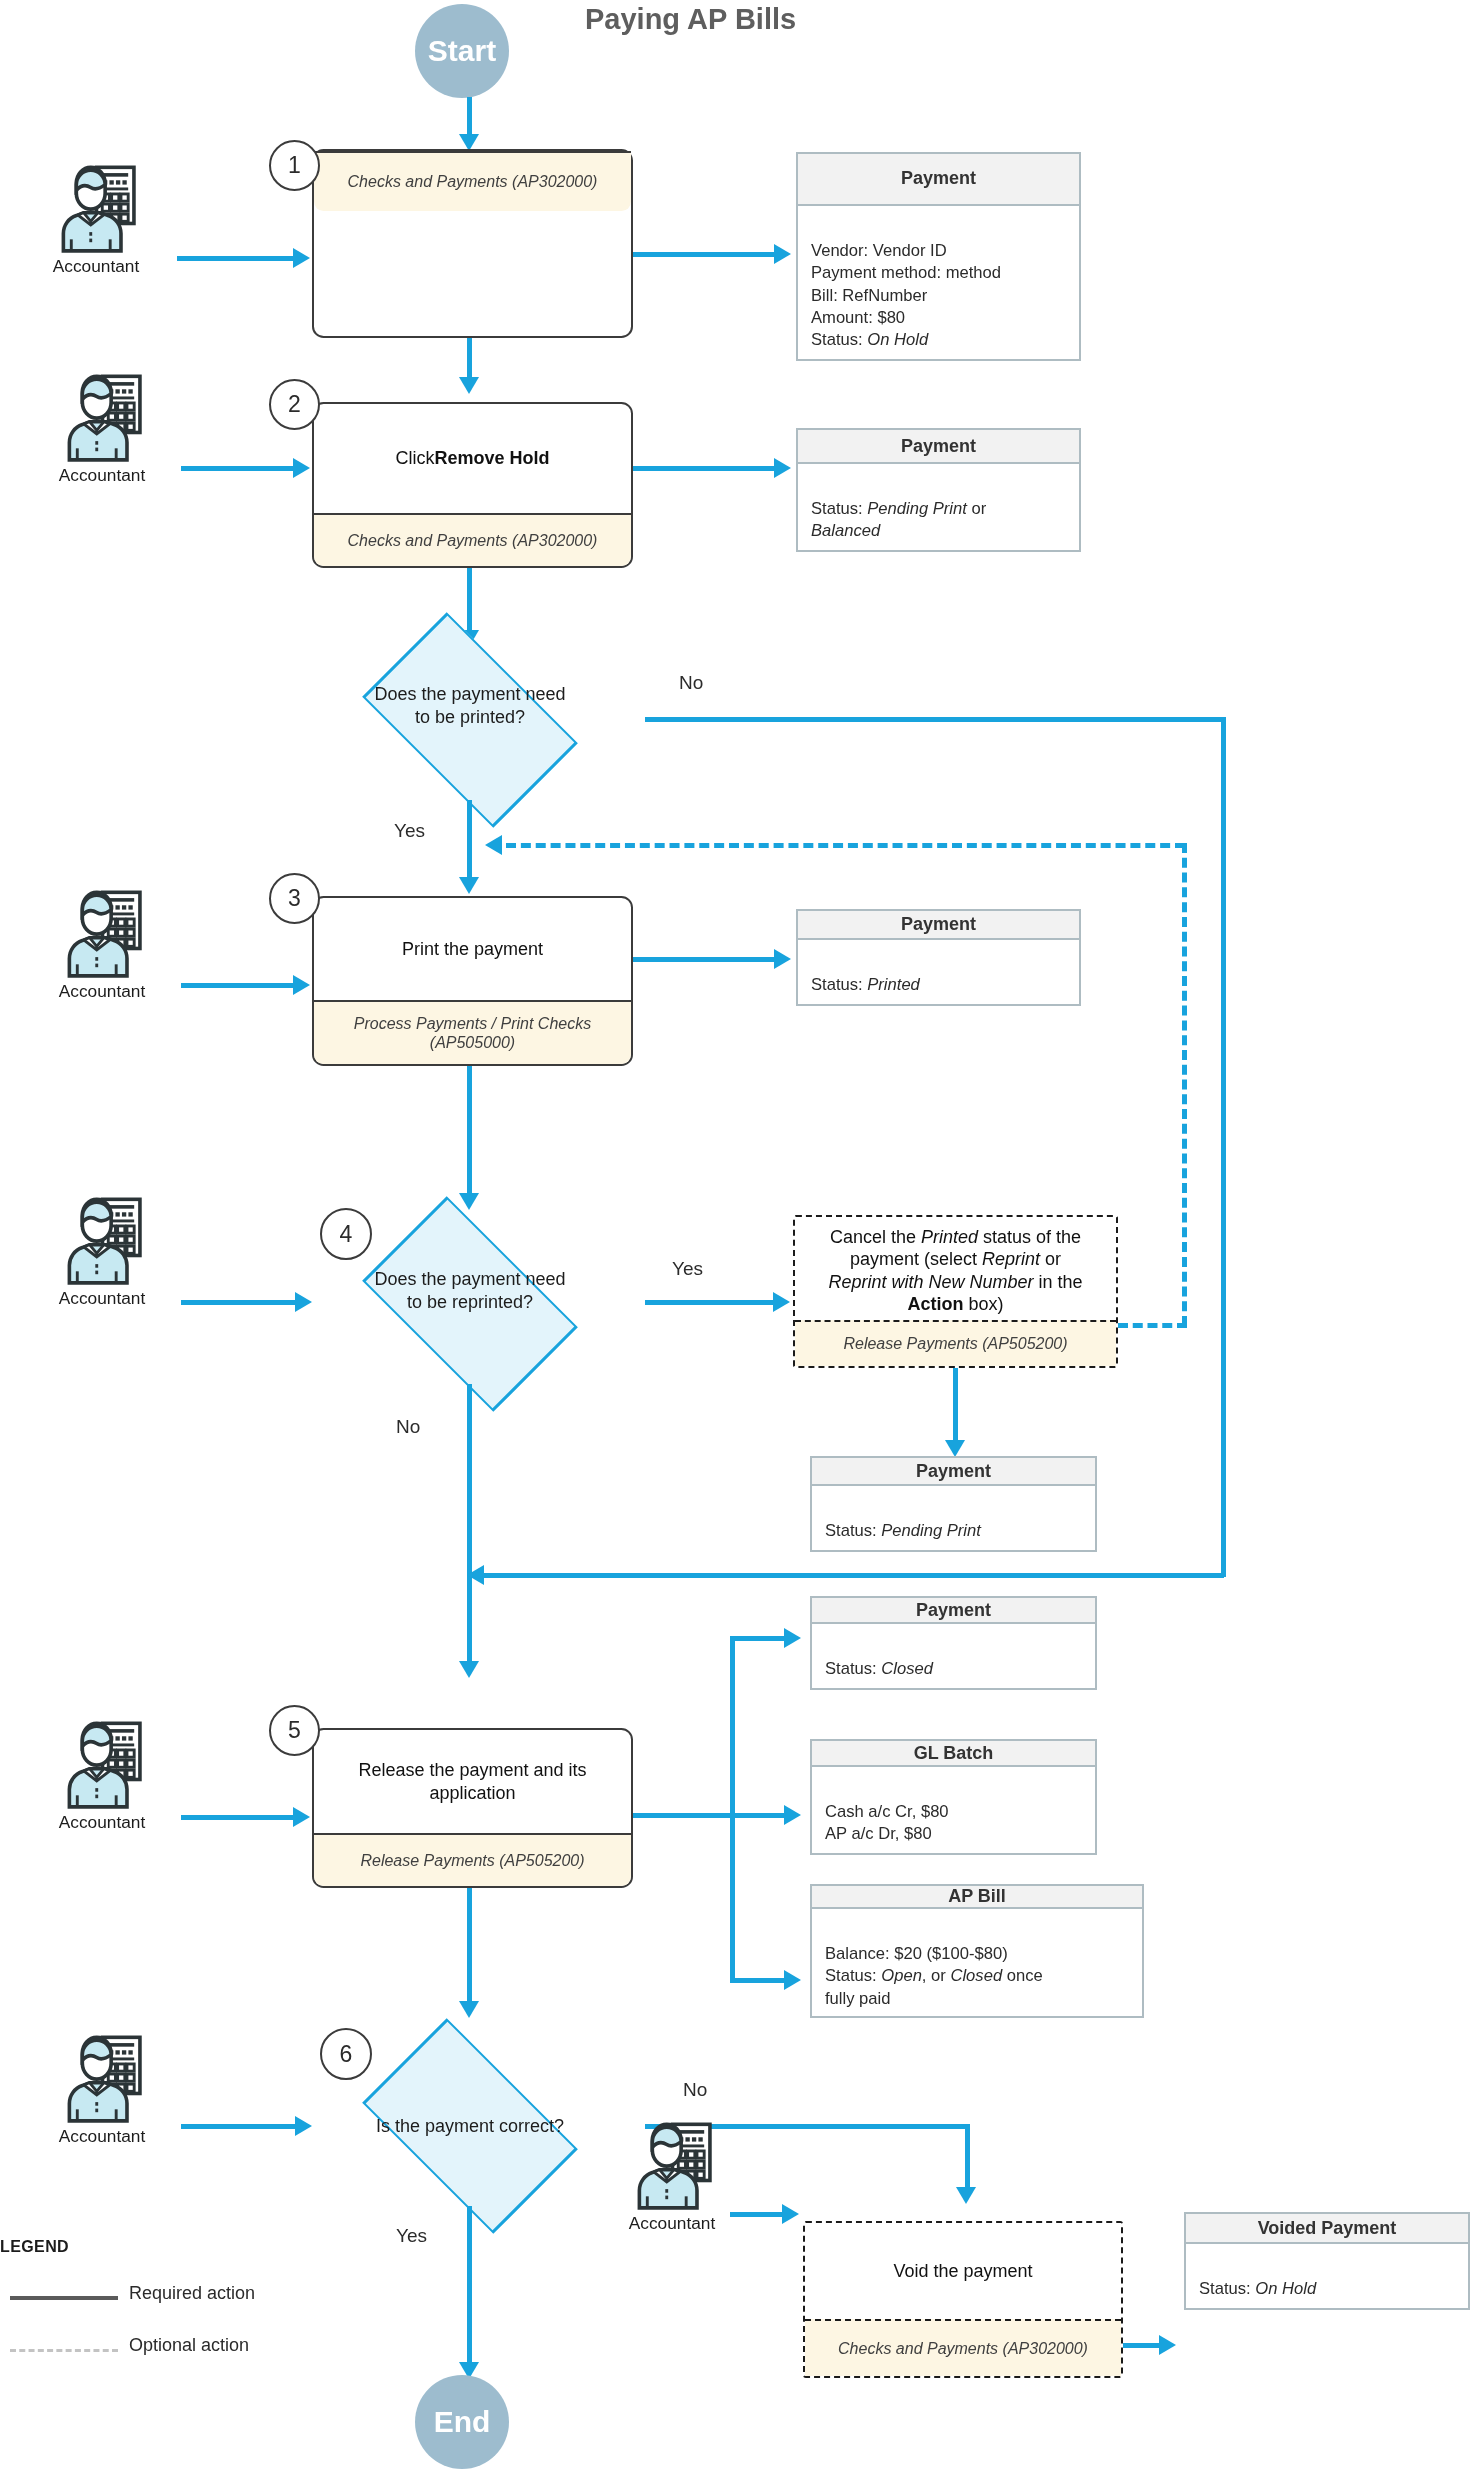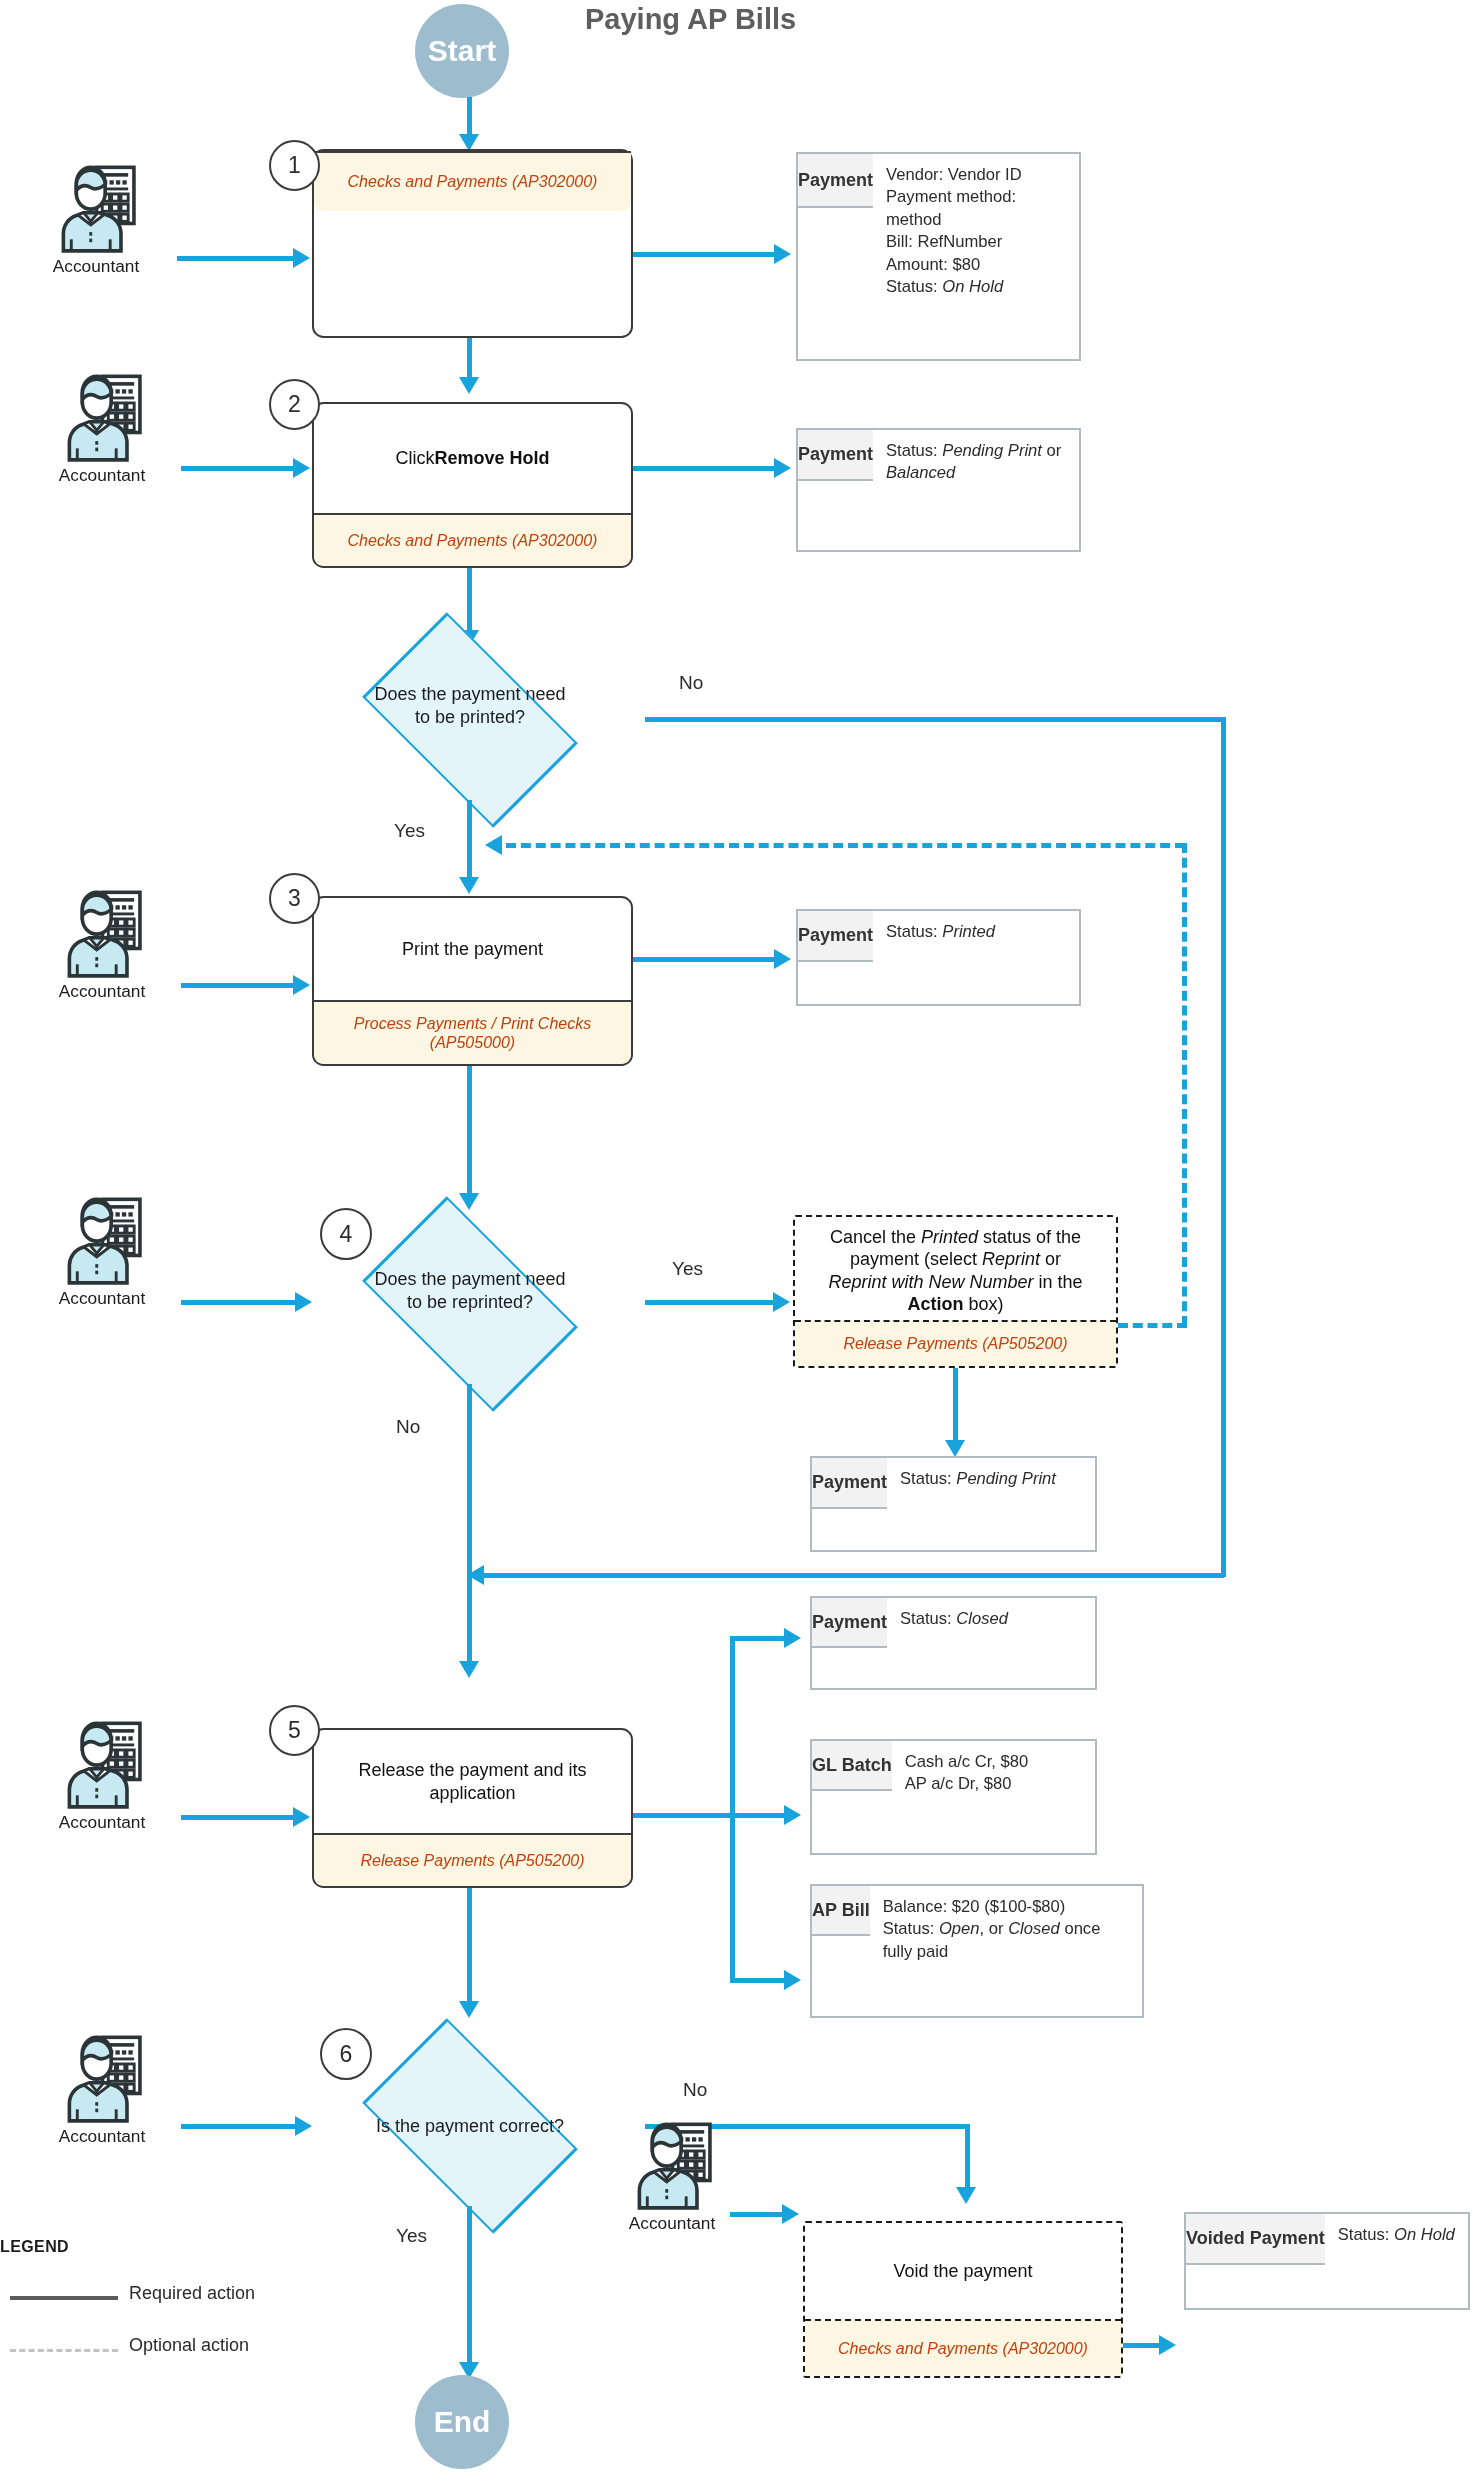--- a/index.html
+++ b/index.html
@@ -15,35 +15,35 @@
   .terminator{background:#9dbcce;border-radius:50%;display:flex;align-items:center;justify-content:center;
               color:#ffffff;font-size:30px;font-weight:bold;}
 
   
   .proc{border:2.2px solid #3b3b3b;border-radius:11.6px;background:#ffffff;display:flex;flex-direction:column;}
   .proc.optional{border:2.2px dashed #1a1a1a;border-radius:2.9px;}
   .proc-body{flex:1;display:flex;align-items:center;justify-content:center;text-align:center;
              font-size:18px;color:#111;padding:4.3px 10px;line-height:1.25;}
   .proc-foot{background:#fdf6e3;border-top:2.2px solid #3b3b3b;border-bottom-left-radius:9.4px;
              border-bottom-right-radius:9.4px;display:flex;align-items:center;justify-content:center;
-             font-style:italic;font-size:16px;color:#c2410c;text-align:center;padding:2.9px 7.2px;line-height:1.2;}
+             font-style:italic;font-size:16px;color:#404040;text-align:center;padding:2.9px 7.2px;line-height:1.2;}
   .proc.optional .proc-foot{border-top:2.2px dashed #1a1a1a;border-radius:0;}
 
   
   .stepnum{border:2.2px solid #3b3b3b;border-radius:50%;background:#ffffff;
            display:flex;align-items:center;justify-content:center;font-size:23px;color:#2b2b2b;z-index:6;}
   .stepnum.nofill{background:transparent;}
 
   
   .diamond{background:#e3f4fb;border:2.9px solid #18a3dd;}
   .diamond-wrap{display:flex;align-items:center;justify-content:center;}
   .diamond-label{position:absolute;text-align:center;font-size:18px;color:#1c1c1c;line-height:1.3;z-index:5;}
 
   
-  .card{border:2.2px solid #aebcc2;background:#ffffff;display:flex;flex-direction:row;}
+  .card{border:2.2px solid #aebcc2;background:#ffffff;display:flex;flex-direction:column;gap:24px;}
   .card-head{background:#f2f2f2;border-bottom:2.2px solid #aebcc2;display:flex;align-items:center;
              justify-content:center;font-weight:bold;font-size:18px;color:#333;}
   .card-body{flex:1;font-size:16.6px;color:#2b2b2b;padding:10px 13px 7.2px 13px;line-height:1.35;}
   .card-body i{font-style:italic;}
 
   
   .actor{display:flex;flex-direction:column;align-items:center;}
   .actor-label{font-size:17.3px;color:#1c1c1c;margin-top:2.9px;text-align:center;white-space:nowrap;}
 
   

